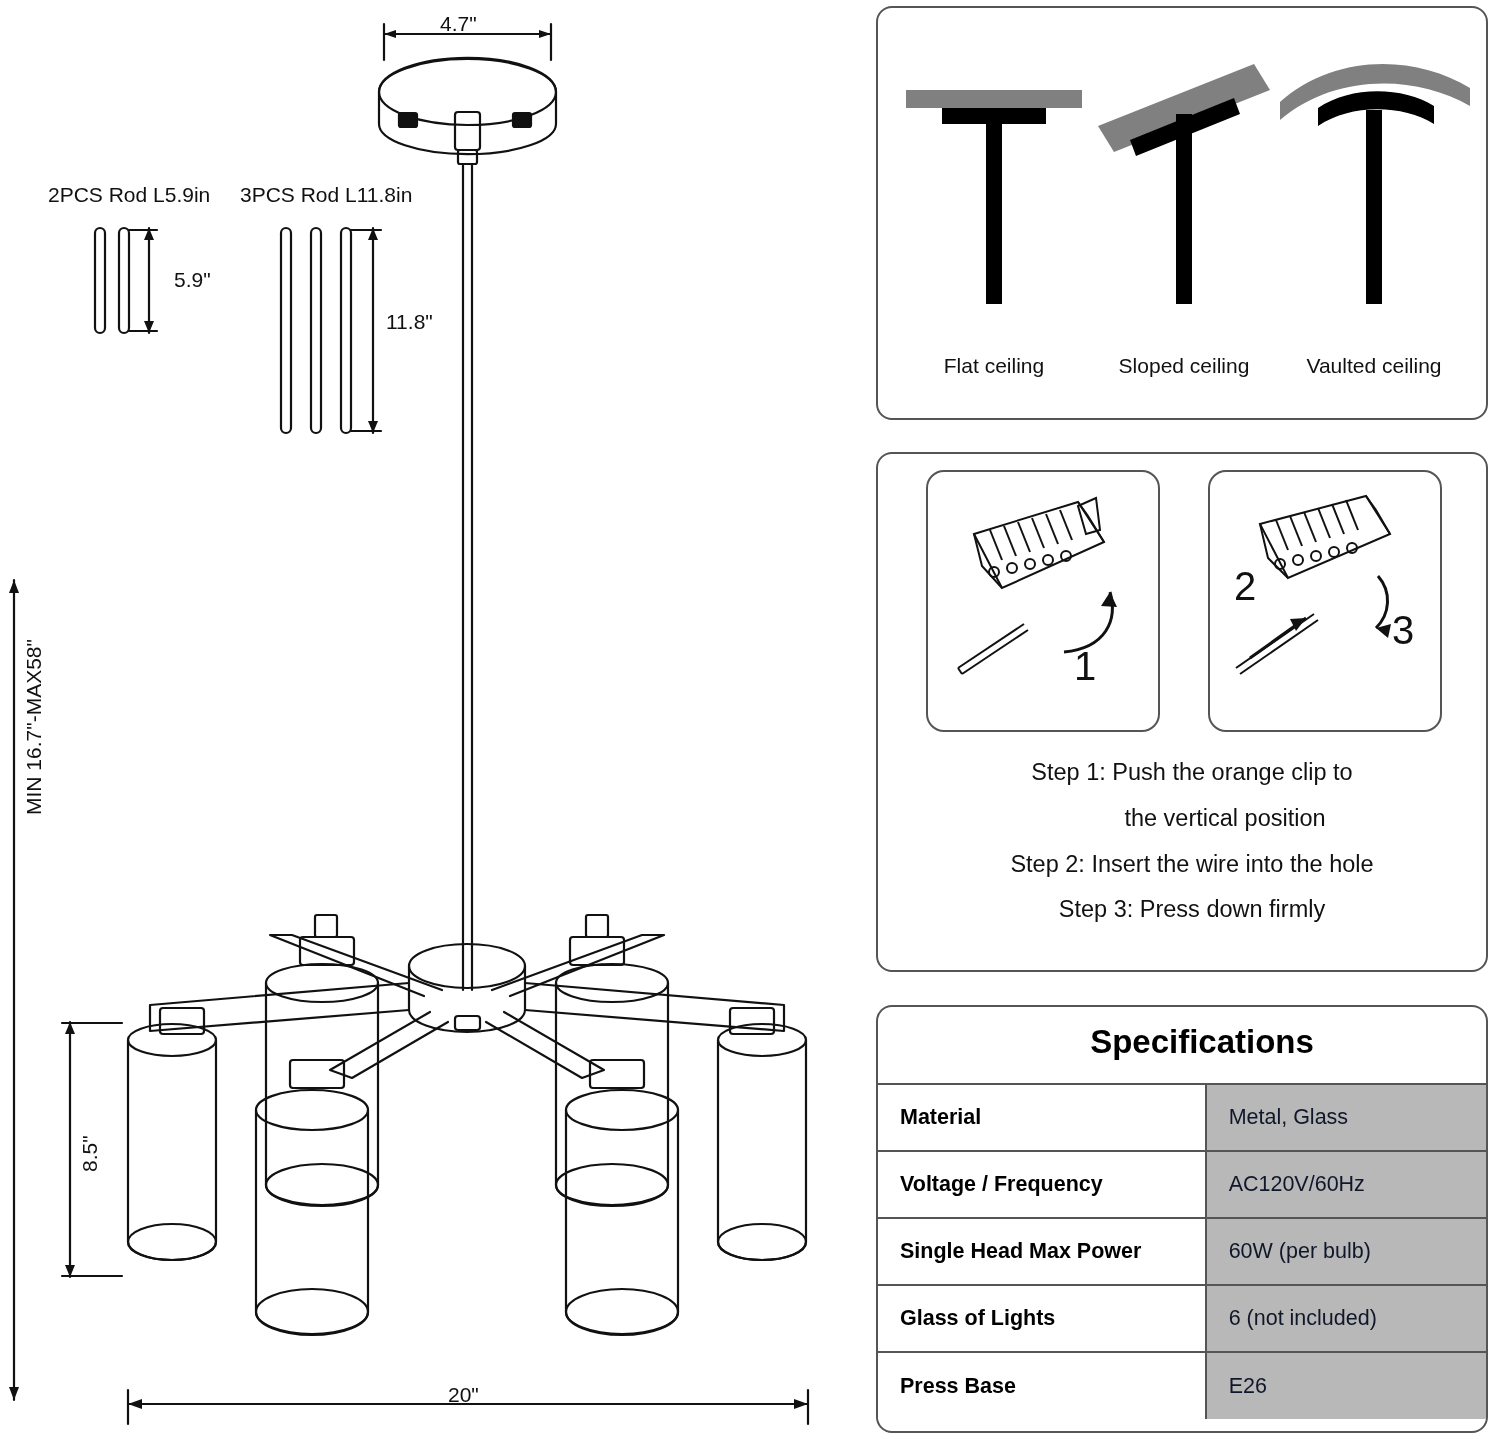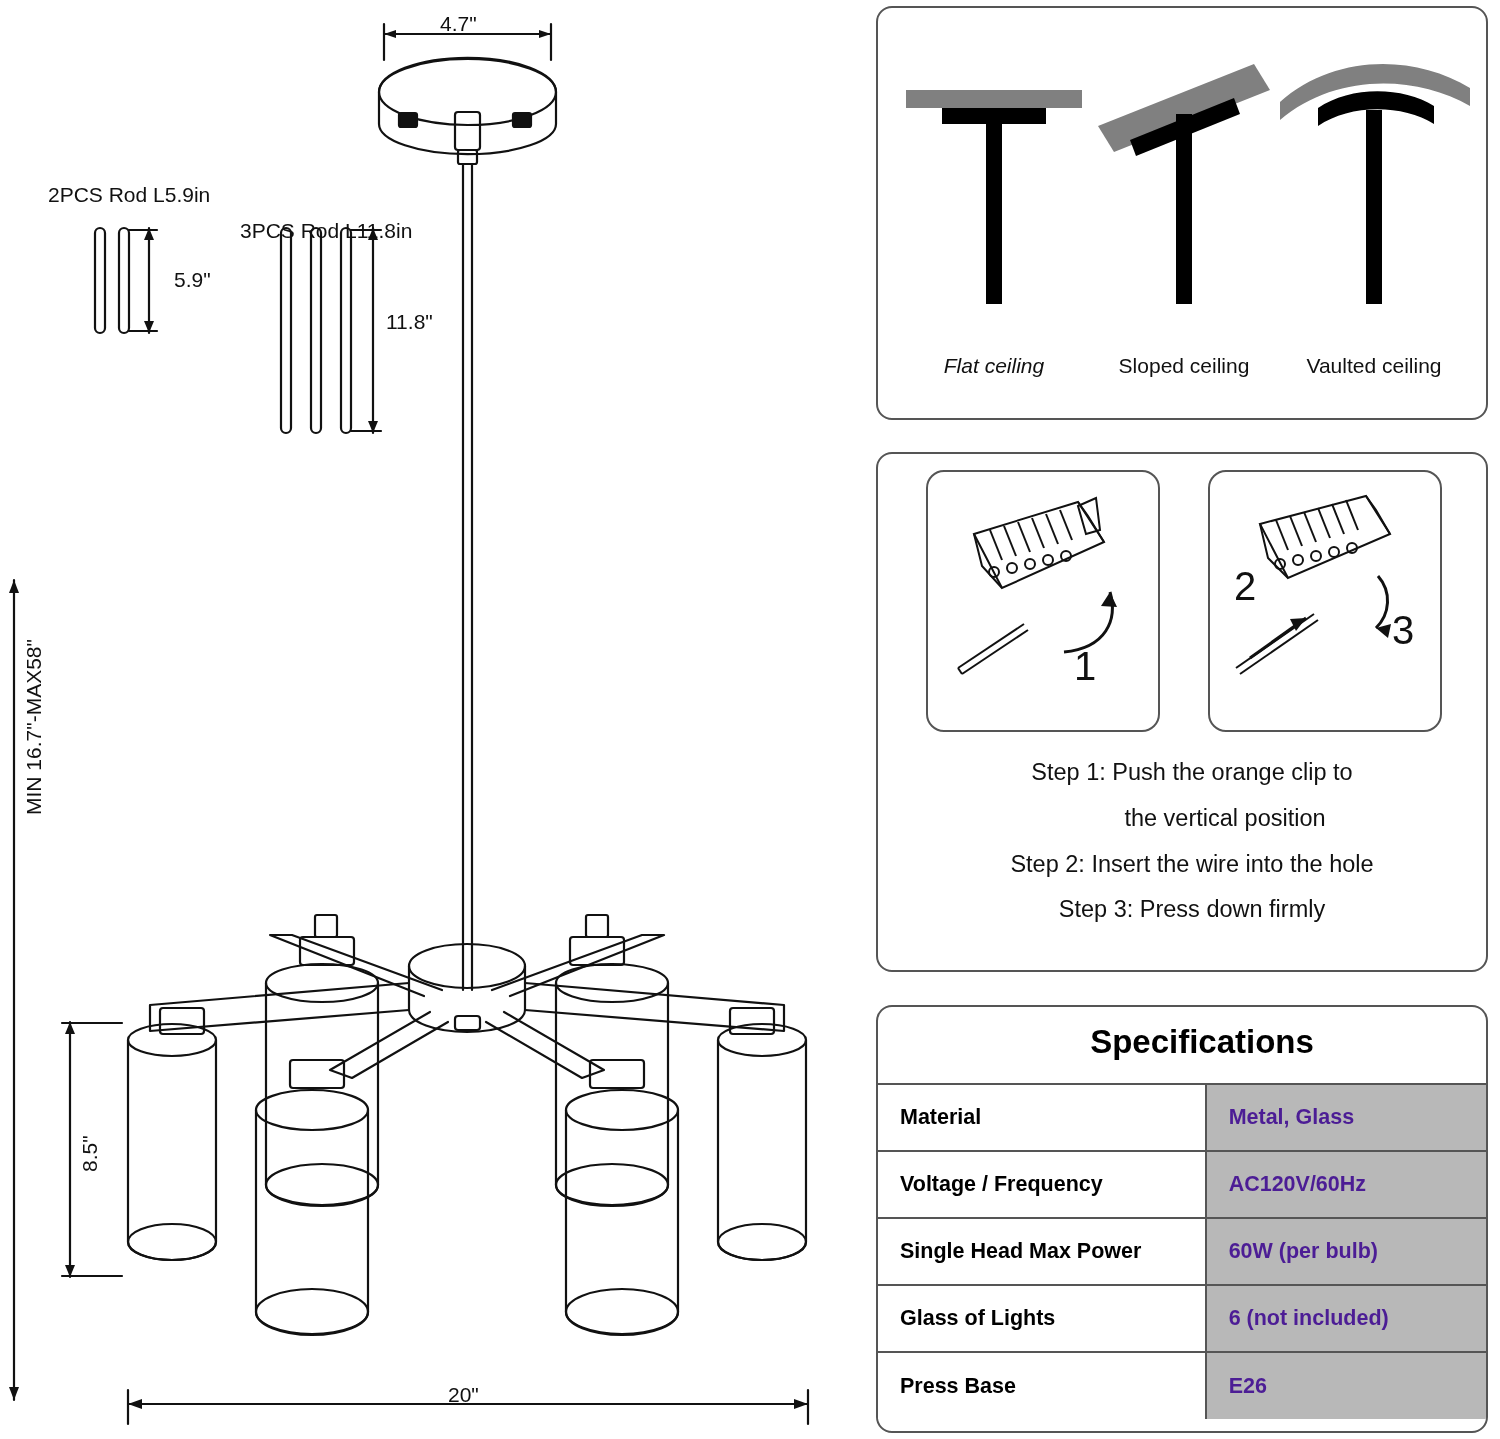--- a/index.html
+++ b/index.html
@@ -138,23 +138,22 @@
   }
   table.spec td.k {
     width: 318px;
     font-weight: bold;
     color: #000;
     background: #fff;
   }
   table.spec td.v {
     width: 276px;
     background: #b8b8b8;
-    color: #4c1d95;
+    color: #0f172a;
     border-left: 2.5px solid #555;
-    font-weight: bold;
   }
 </style>
 </head>
 <body>
 
 <div class="page">
 
   <div class="left-panel">
 
     <svg class="diagram" width="860" height="1439" viewBox="0 0 860 1439">
@@ -283,39 +282,39 @@
           </g>
         </g>
 
       </g>
     </svg>
 
     <div class="dim-label" style="left:440px; top:12px;">4.7"</div>
 
     <div class="dim-label" style="left:48px; top:183px;text-align:center;">2PCS Rod L5.9in</div>
 
-    <div class="dim-label" style="left:240px; top:183px;margin-top:36px;">3PCS Rod L11.8in</div>
+    <div class="dim-label" style="left:240px; top:183px;">3PCS Rod L11.8in</div>
 
     <div class="dim-label" style="left:174px; top:268px;">5.9"</div>
 
     <div class="dim-label" style="left:386px; top:310px;">11.8"</div>
 
     <div class="rot-label" style="left:22px; top:815px;">MIN 16.7"-MAX58"</div>
 
     <div class="rot-label" style="left:78px; top:1172px;">8.5"</div>
 
     <div class="dim-label" style="left:448px; top:1383px;">20"</div>
   </div>
 
   <div class="right-col">
 
     <div class="card" id="ceiling-card">
       <div class="ceiling-row">
 
-        <div class="ceiling-item" style="left:16px;font-style:italic;">
+        <div class="ceiling-item" style="left:16px;">
           <svg width="200" height="270" viewBox="0 0 200 270">
             <rect x="12" y="42" width="176" height="18" fill="#808080"></rect>
             <rect x="48" y="60" width="104" height="16" fill="#000"></rect>
             <rect x="92" y="60" width="16" height="196" fill="#000"></rect>
           </svg>
           <div class="cap">Flat ceiling</div>
         </div>
 
         <div class="ceiling-item" style="left:206px;">
           <svg width="200" height="270" viewBox="0 0 200 270">

